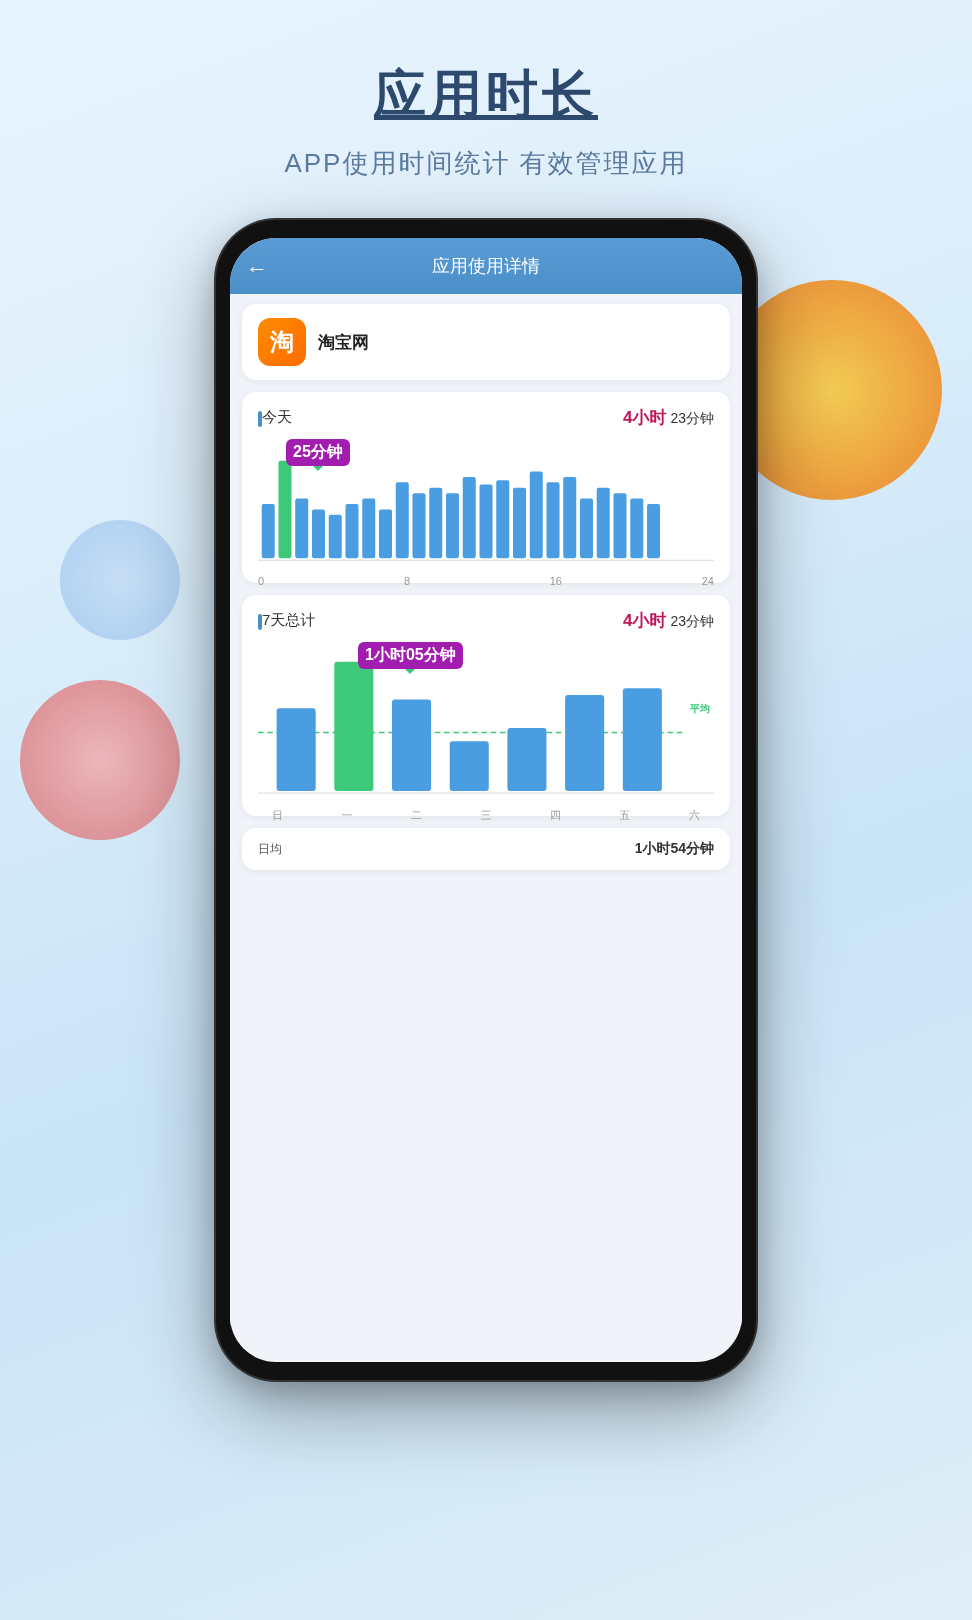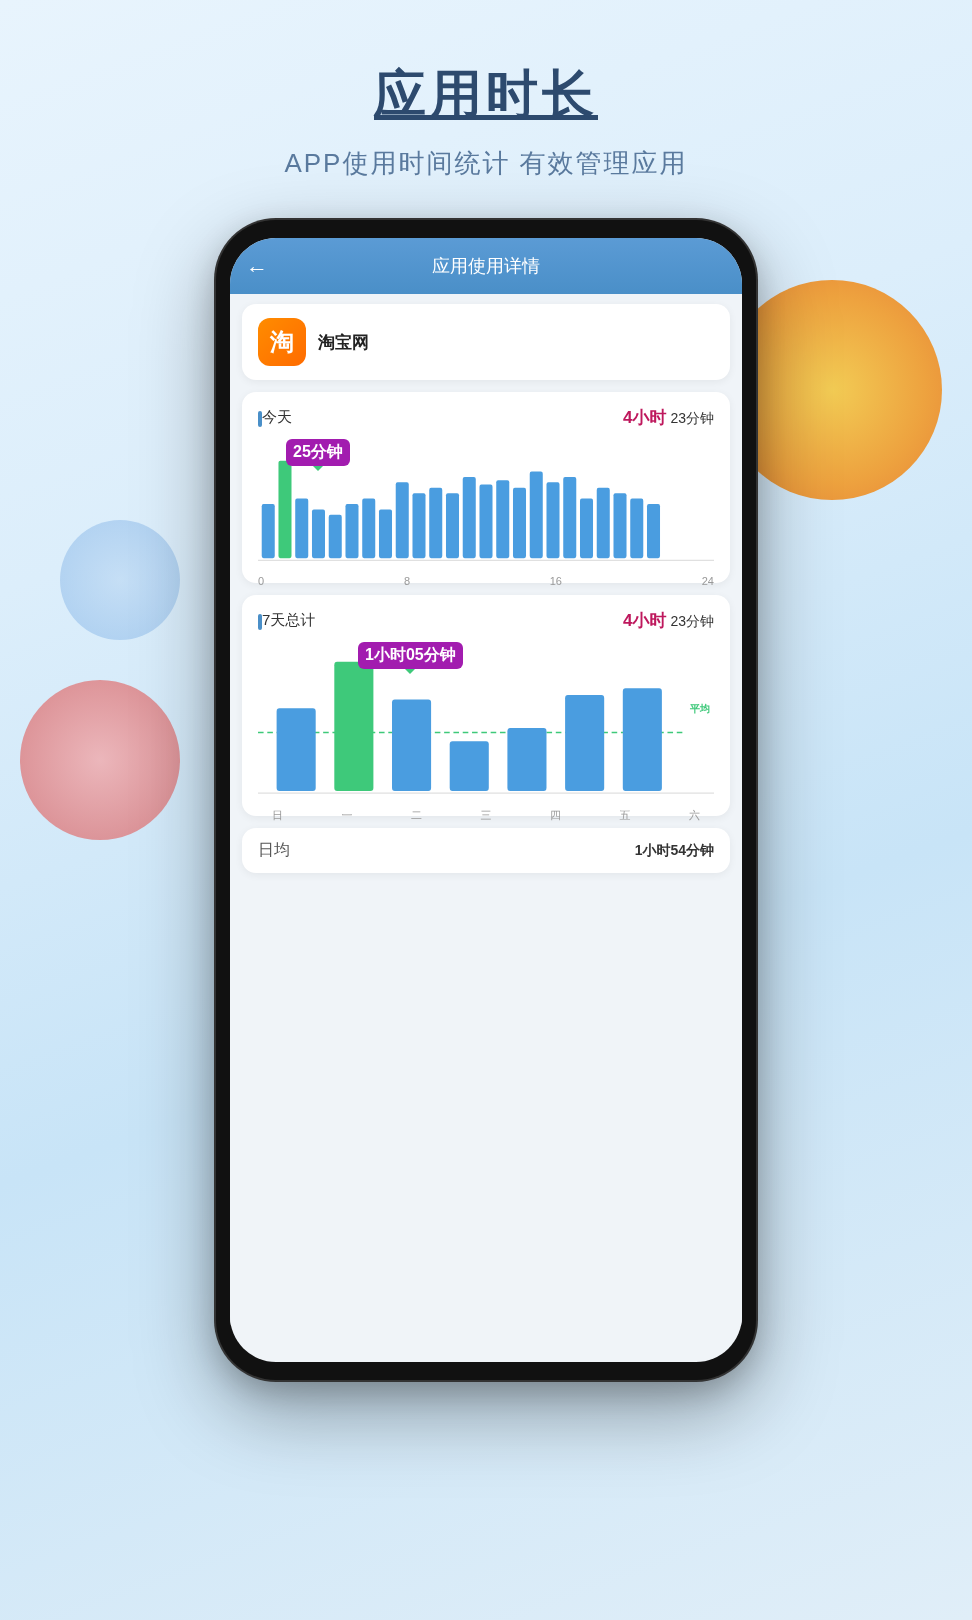--- a/index.html
+++ b/index.html
@@ -301,21 +301,21 @@
     .daily-avg {
       display: flex;
       justify-content: space-between;
       align-items: center;
       padding: 12px 16px;
       background: white;
       border-radius: 14px;
       box-shadow: 0 2px 8px rgba(0,0,0,0.06);
     }
     .daily-avg-label {
-      font-size: 16px;
+      font-size: 12px;
       color: #555;
     }
     .daily-avg-value {
       font-size: 14px;
       color: #333;
       font-weight: 600;
     }
 
     
     .avg-line-label {

